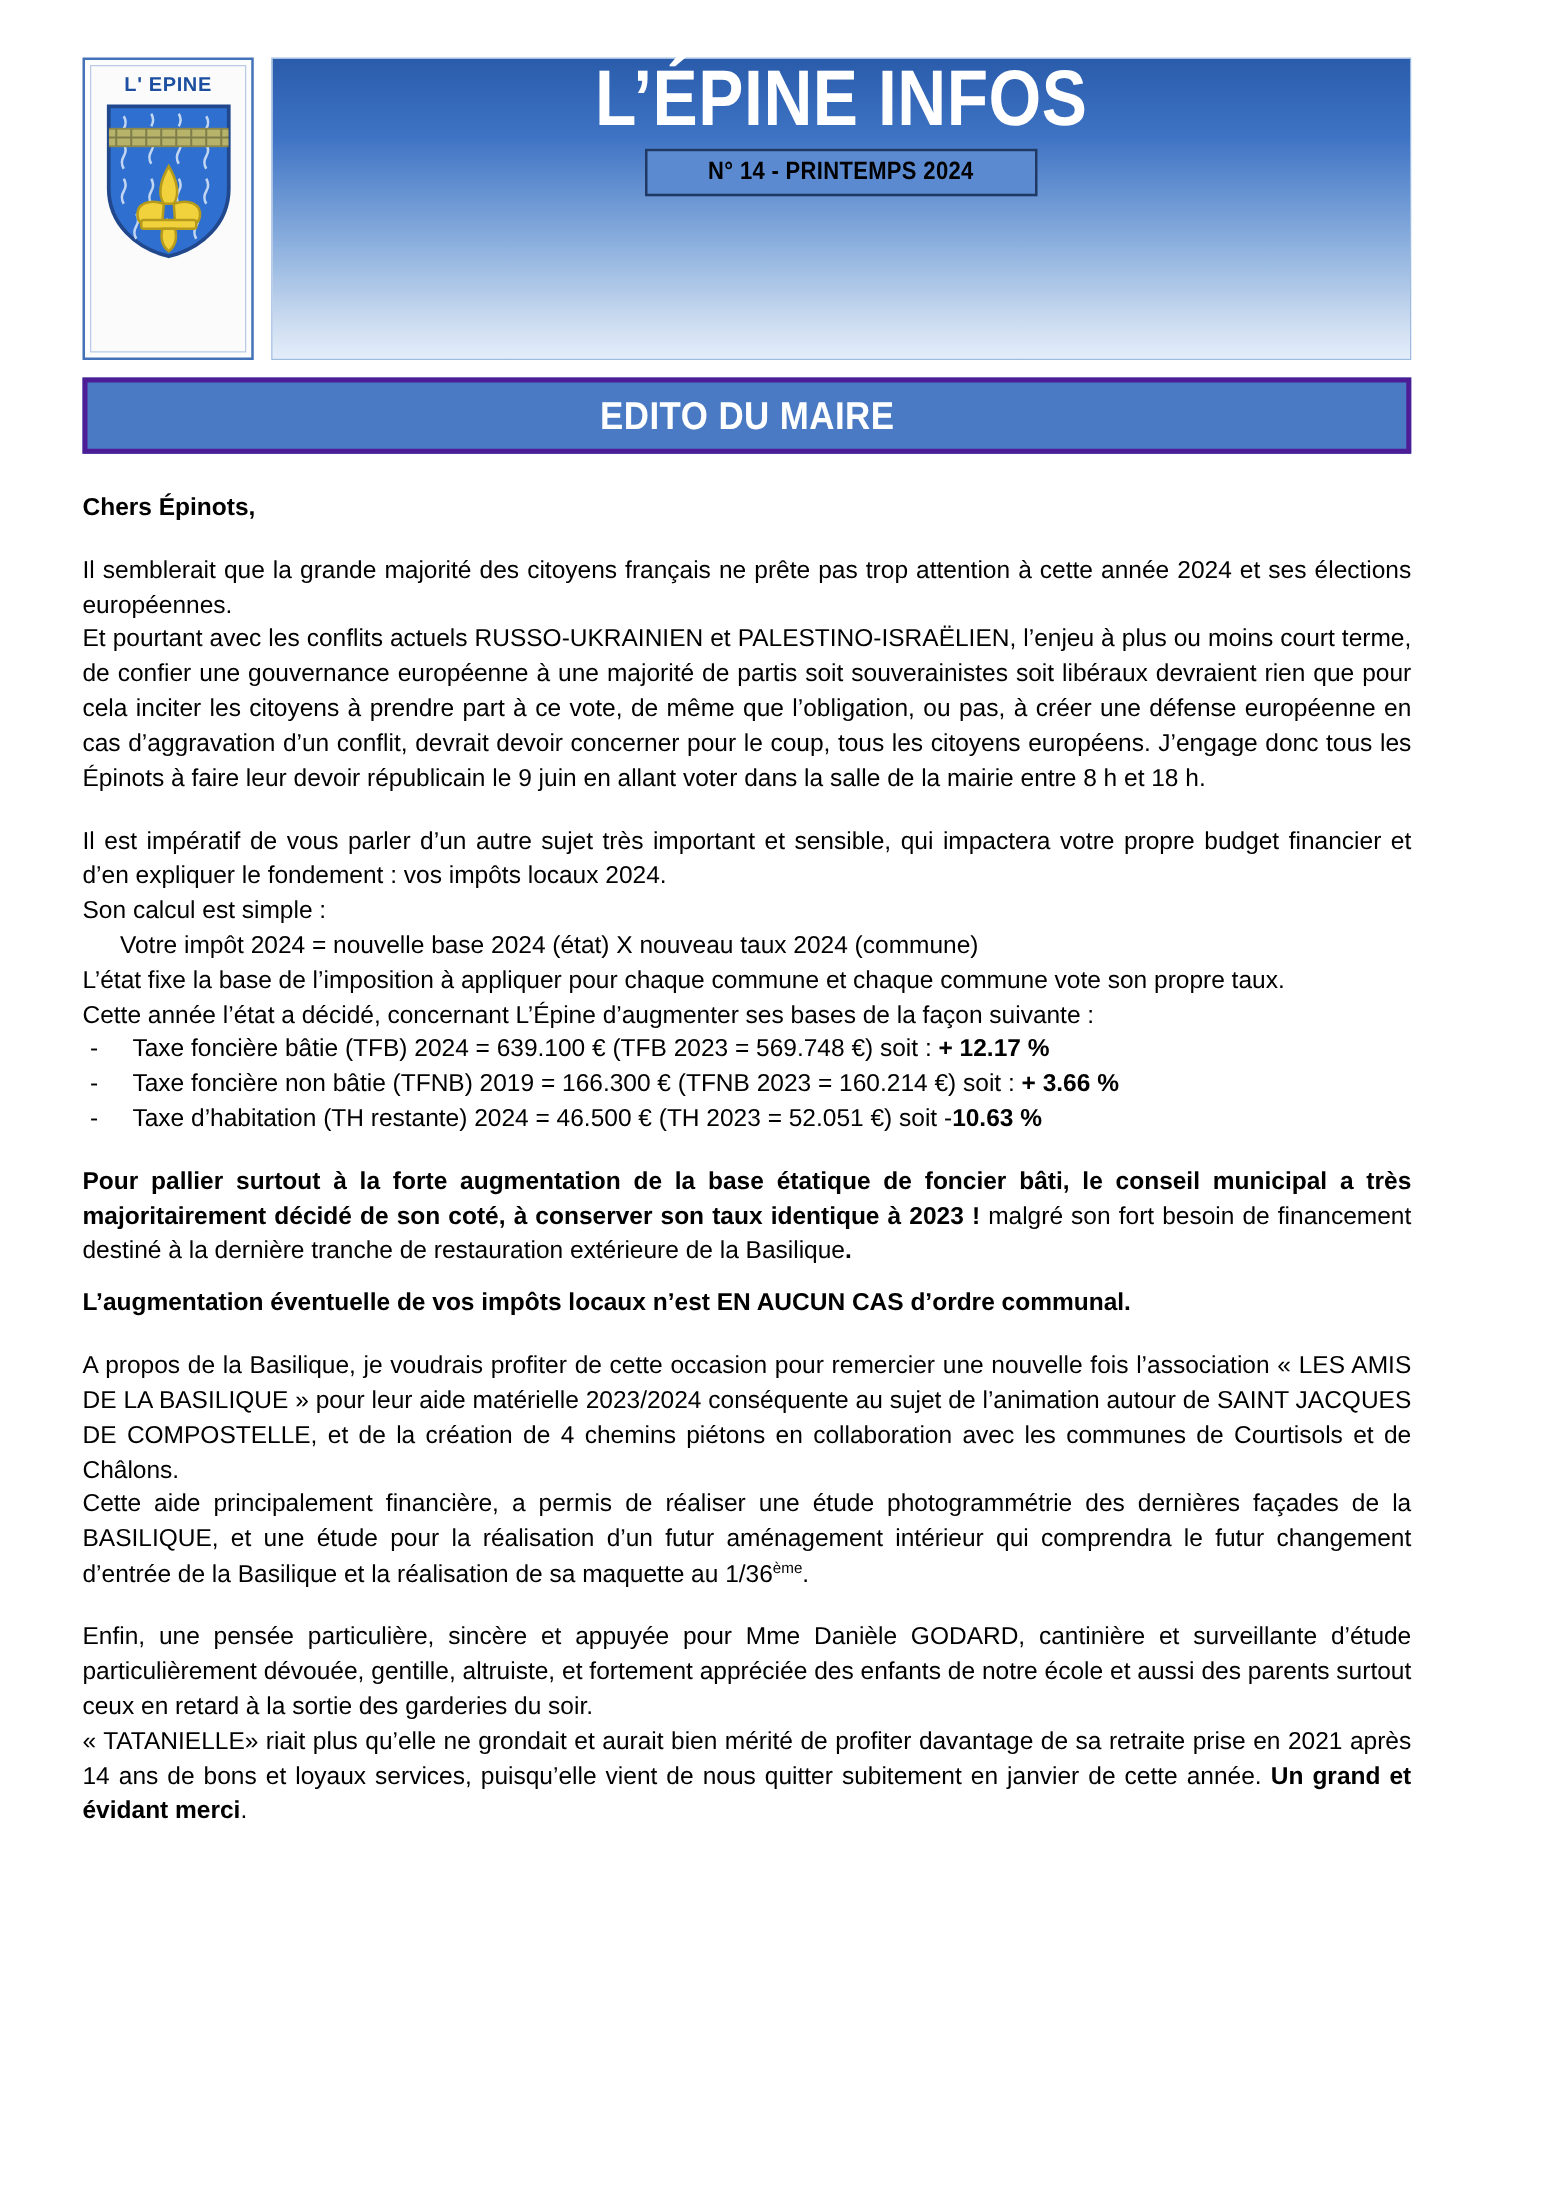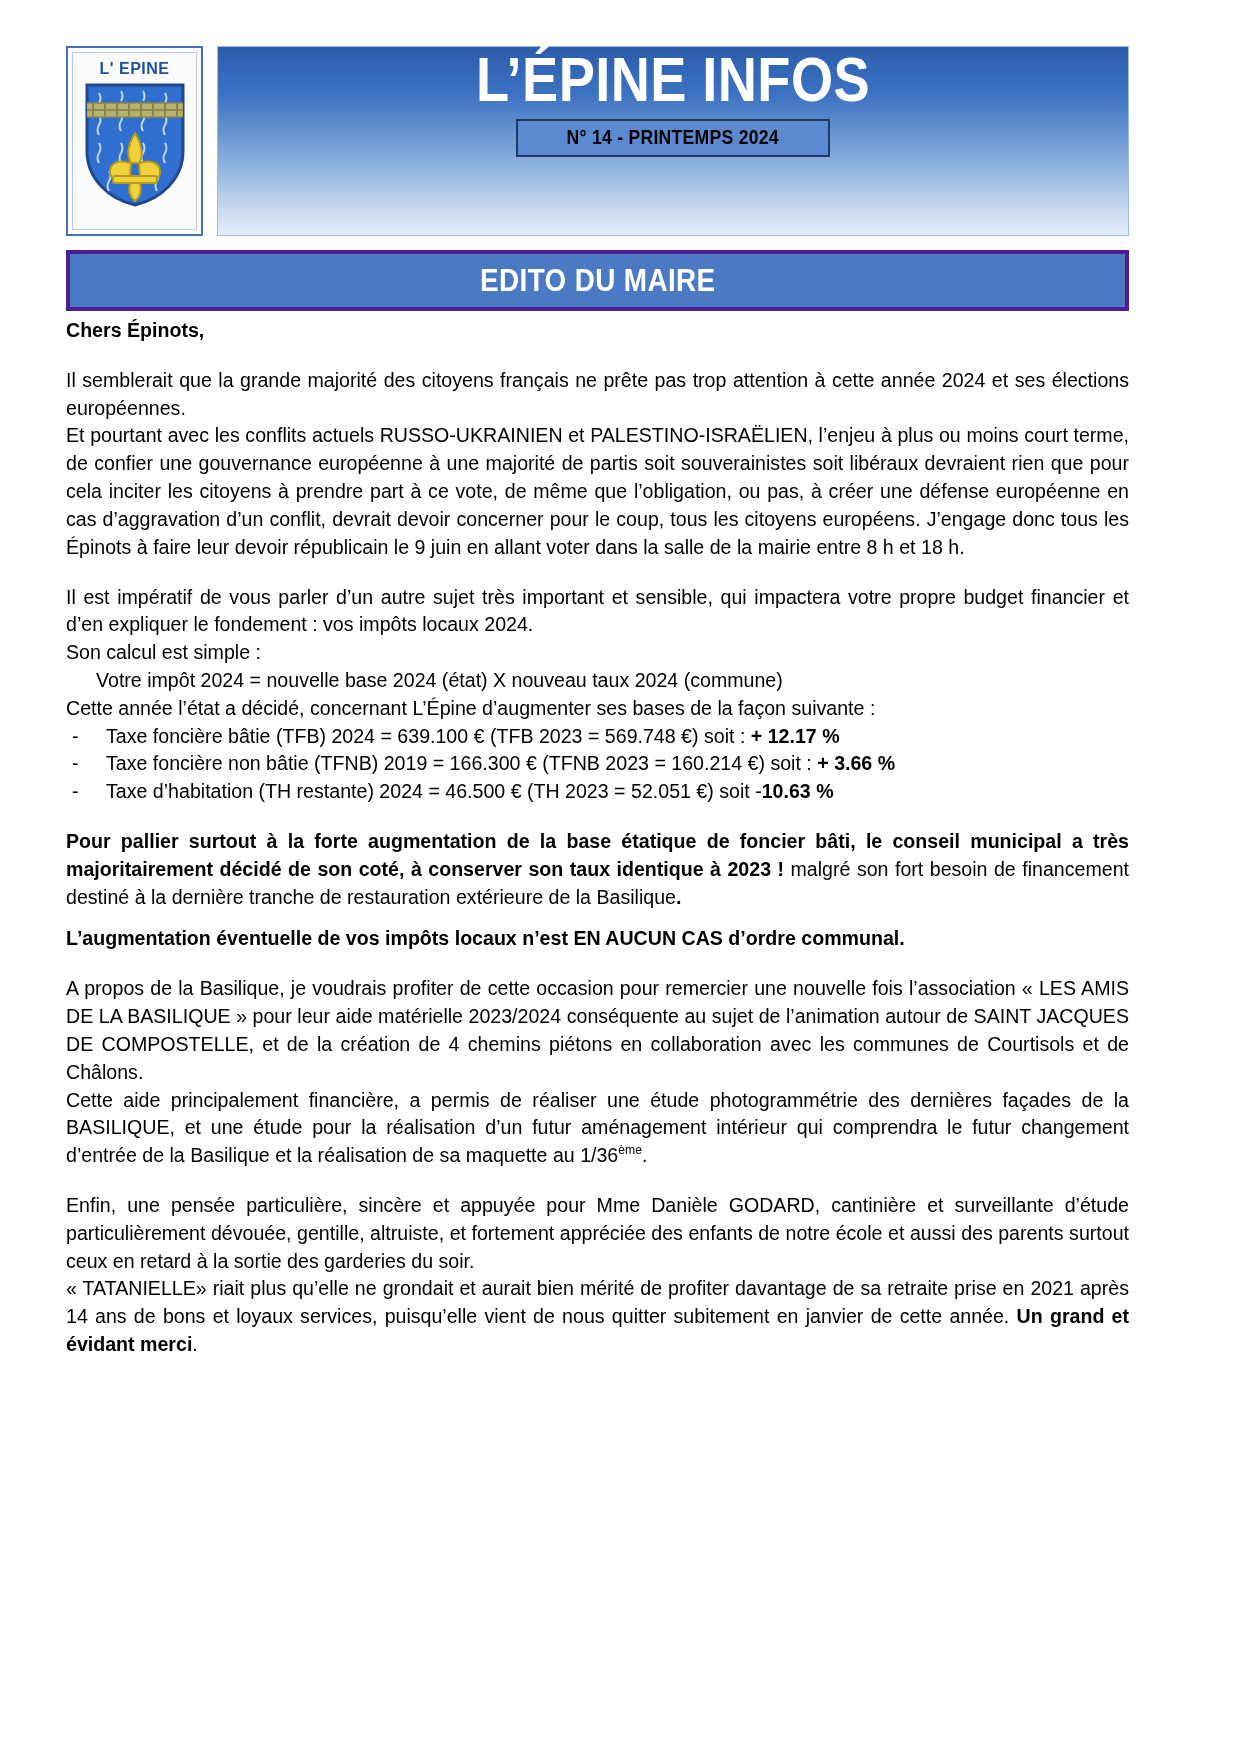--- a/index.html
+++ b/index.html
@@ -22,21 +22,21 @@
     box-sizing: border-box;
     padding: 0;
     position: relative;
   }
 
   
   .masthead {
     display: flex;
     align-items: stretch;
     margin: 46px 112px 0 66px;
-    height: 190px;
+    height: 242px;
   }
   .crest-box {
     width: 137px;
     flex: 0 0 137px;
     border: 2px solid #4472b8;
     background: #fdfdfd;
     box-sizing: border-box;
     padding: 4px;
     display: flex;
     align-items: center;
@@ -122,21 +122,21 @@
     font-size: 31px;
     color: #ffffff;
     letter-spacing: 0.4px;
     transform: scaleX(0.9);
     white-space: nowrap;
   }
 
   
   .content {
     margin: 0 112px 0 66px;
-    padding-top: 6px;
+    padding-top: 30px;
     font-size: 19.6px;
     line-height: 1.42;
     transform-origin: left top;
   }
   .content p {
     margin: 0;
     text-align: justify;
     text-justify: inter-word;
   }
   .tight { text-align: left; }
@@ -244,20 +244,21 @@
     <p class="salutation tight">Chers Épinots,</p>
 
     <p>Il semblerait que la grande majorité des citoyens français ne prête pas trop attention à cette année 2024 et ses élections européennes.</p>
     <p>Et pourtant avec les conflits actuels RUSSO-UKRAINIEN et PALESTINO-ISRAËLIEN, l’enjeu à plus ou moins court terme, de confier une gouvernance européenne à une majorité de partis soit souverainistes soit libéraux devraient rien que pour cela inciter les citoyens à prendre part à ce vote, de même que l’obligation, ou pas, à créer une défense européenne en cas d’aggravation d’un conflit, devrait devoir concerner pour le coup, tous les citoyens européens. J’engage donc tous les Épinots à faire leur devoir républicain le 9 juin en allant voter dans la salle de la mairie entre 8 h et 18 h.</p>
 
     <p class="gap-top">Il est impératif de vous parler d’un autre sujet très important et sensible, qui impactera votre propre budget financier et d’en expliquer le fondement : vos impôts locaux 2024.</p>
     <p class="tight">Son calcul est simple :</p>
 
     <p class="formula">Votre impôt 2024 = nouvelle base 2024 (état) X nouveau taux 2024 (commune)</p>
 
+    <p>L’état fixe la base de l’imposition à appliquer pour chaque commune et chaque commune vote son propre taux.</p>
     <p class="tight">Cette année l’état a décidé, concernant L’Épine d’augmenter ses bases de la façon suivante :</p>
 
     <ul class="tax-list">
       <li>
         <span class="dash">-</span>
         <span class="li-text"><span>Taxe foncière bâtie (TFB) 2024 = 639.100 € (TFB 2023 = 569.748 €) soit</span><span> :  </span><span class="b nowrapnum">+ 12.17 %</span></span>
       </li>
       <li>
         <span class="dash">-</span>
         <span class="li-text"><span>Taxe foncière non bâtie (TFNB) 2019 = 166.300 € (TFNB 2023 = 160.214 €) soit</span><span> : </span><span class="b nowrapnum">+ 3.66 %</span></span>

